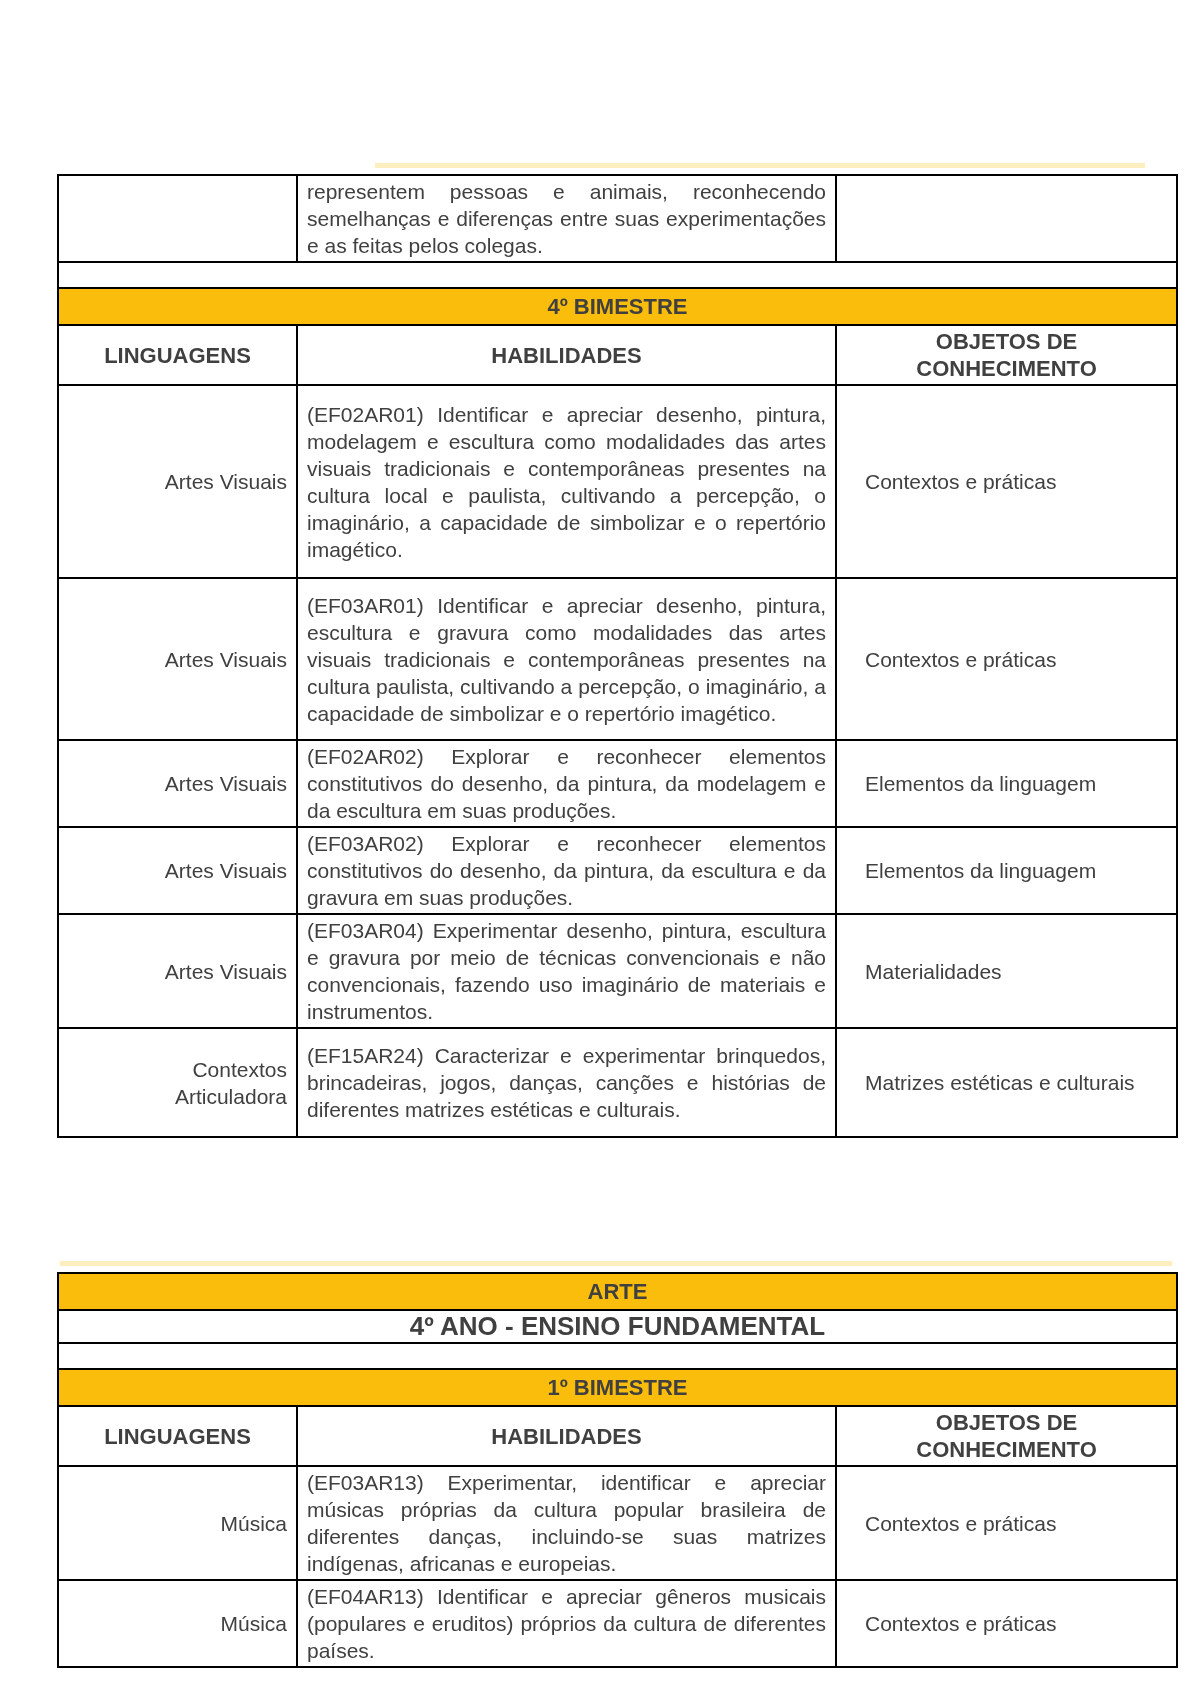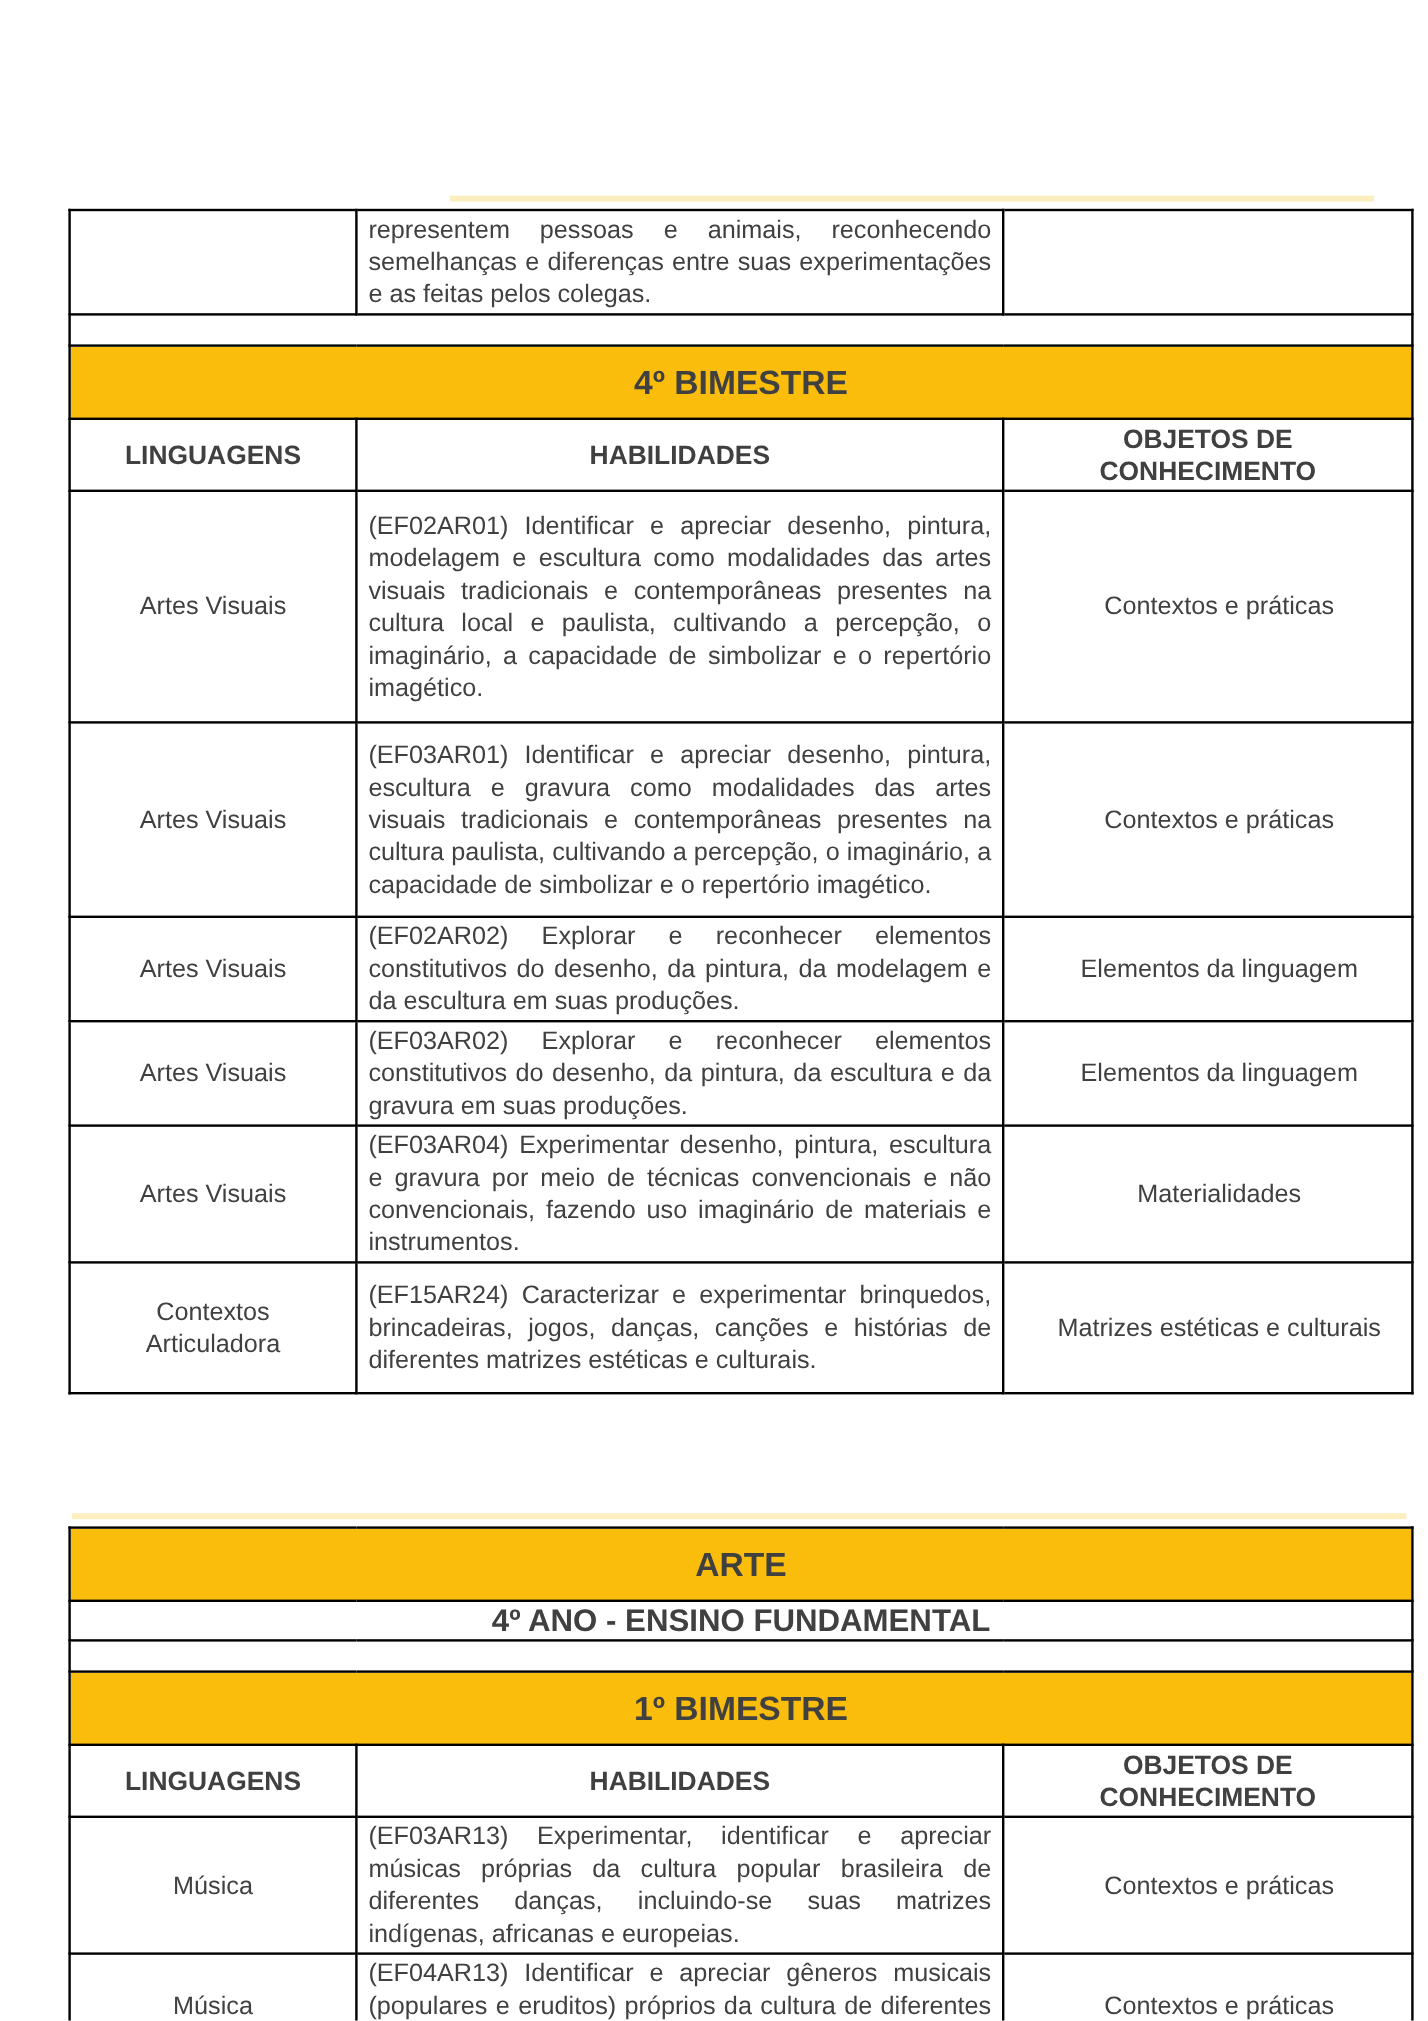--- a/index.html
+++ b/index.html
@@ -23,29 +23,29 @@
   #table2 { top: 1272px; }
   .doc-table td {
     border: 2px solid #000000;
     padding: 2px 9px;
     font-size: 21px;
     line-height: 27px;
     vertical-align: middle;
     overflow: hidden;
   }
   td.cell-hab  { text-align: justify; text-align-last: left; }
-  td.cell-ling { text-align: center; }
-  td.cell-obj  { text-align: center; padding-left: 28px; }
+  td.cell-ling { text-align: right; }
+  td.cell-obj  { text-align: left; padding-left: 28px; }
   tr.band-row td {
     background: #FBBD0B;
     font-weight: bold;
     text-align: center;
-    font-size: 28px;
+    font-size: 22px;
     height: 27px;
-    padding: 16px 4px;
+    padding: 4px 4px;
   }
   tr.head-row td {
     font-weight: bold;
     text-align: center;
     font-size: 22px;
     height: 49px;
     padding: 2px 4px;
   }
   tr.title-row td {
     font-weight: bold;

